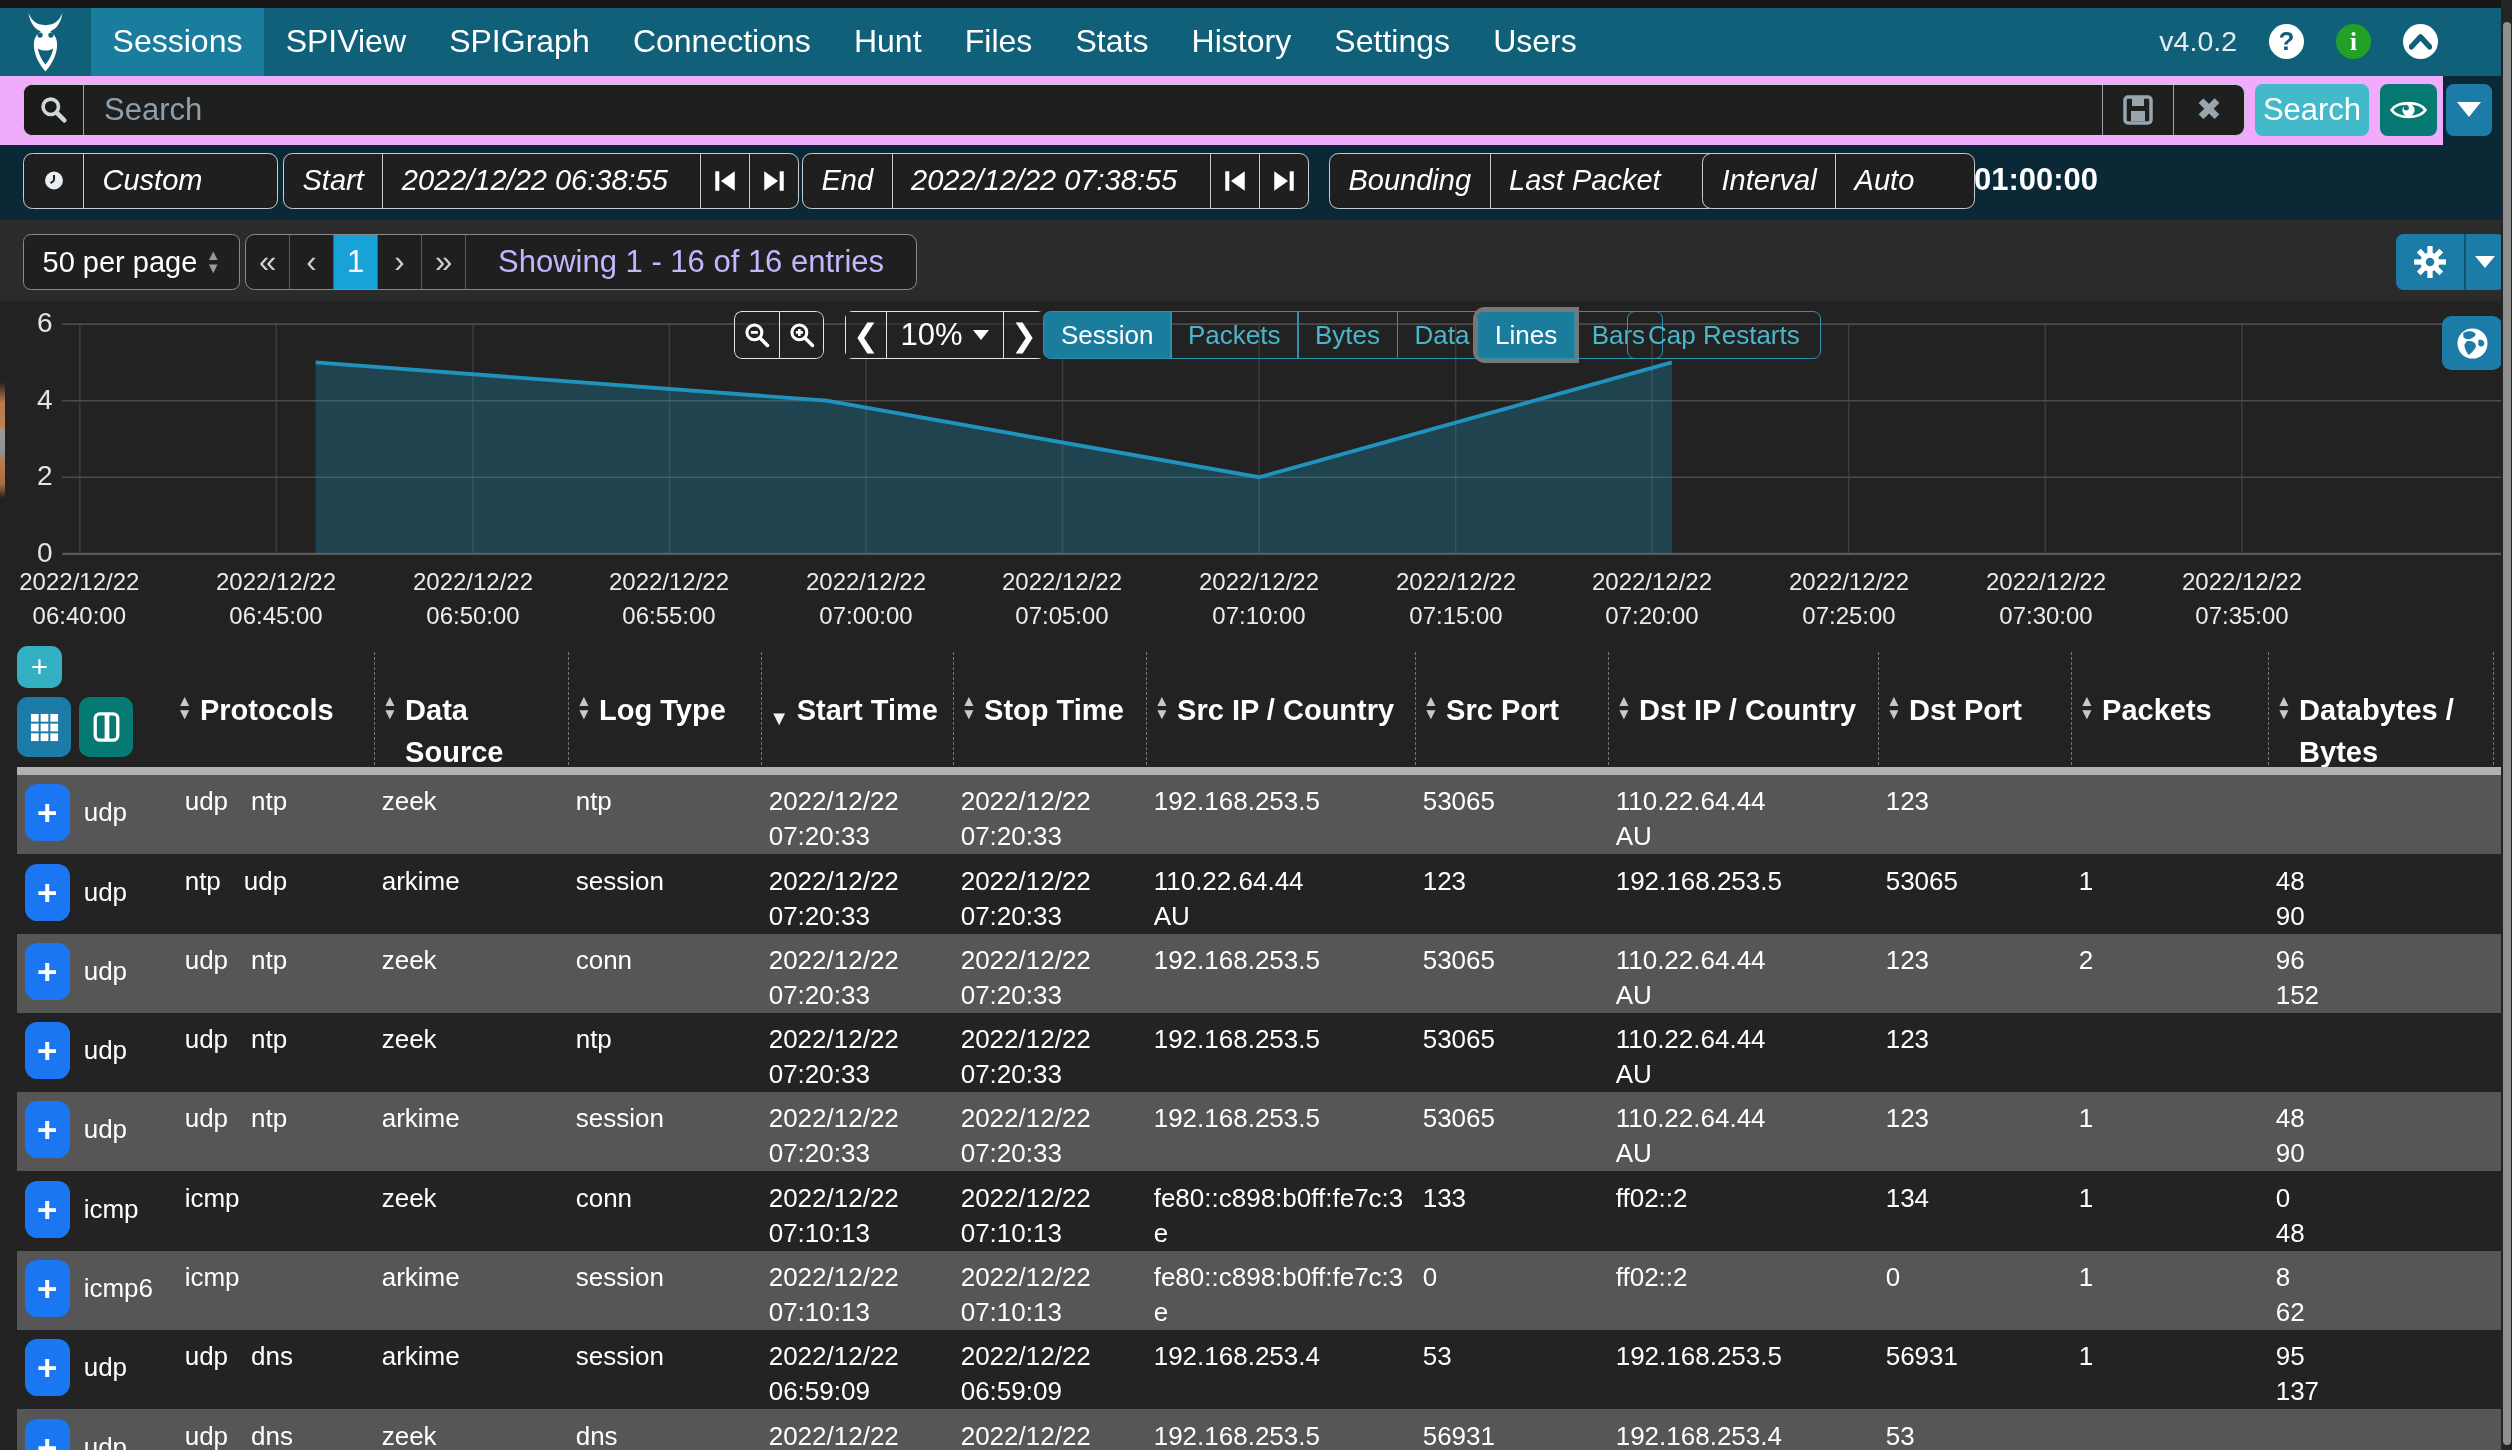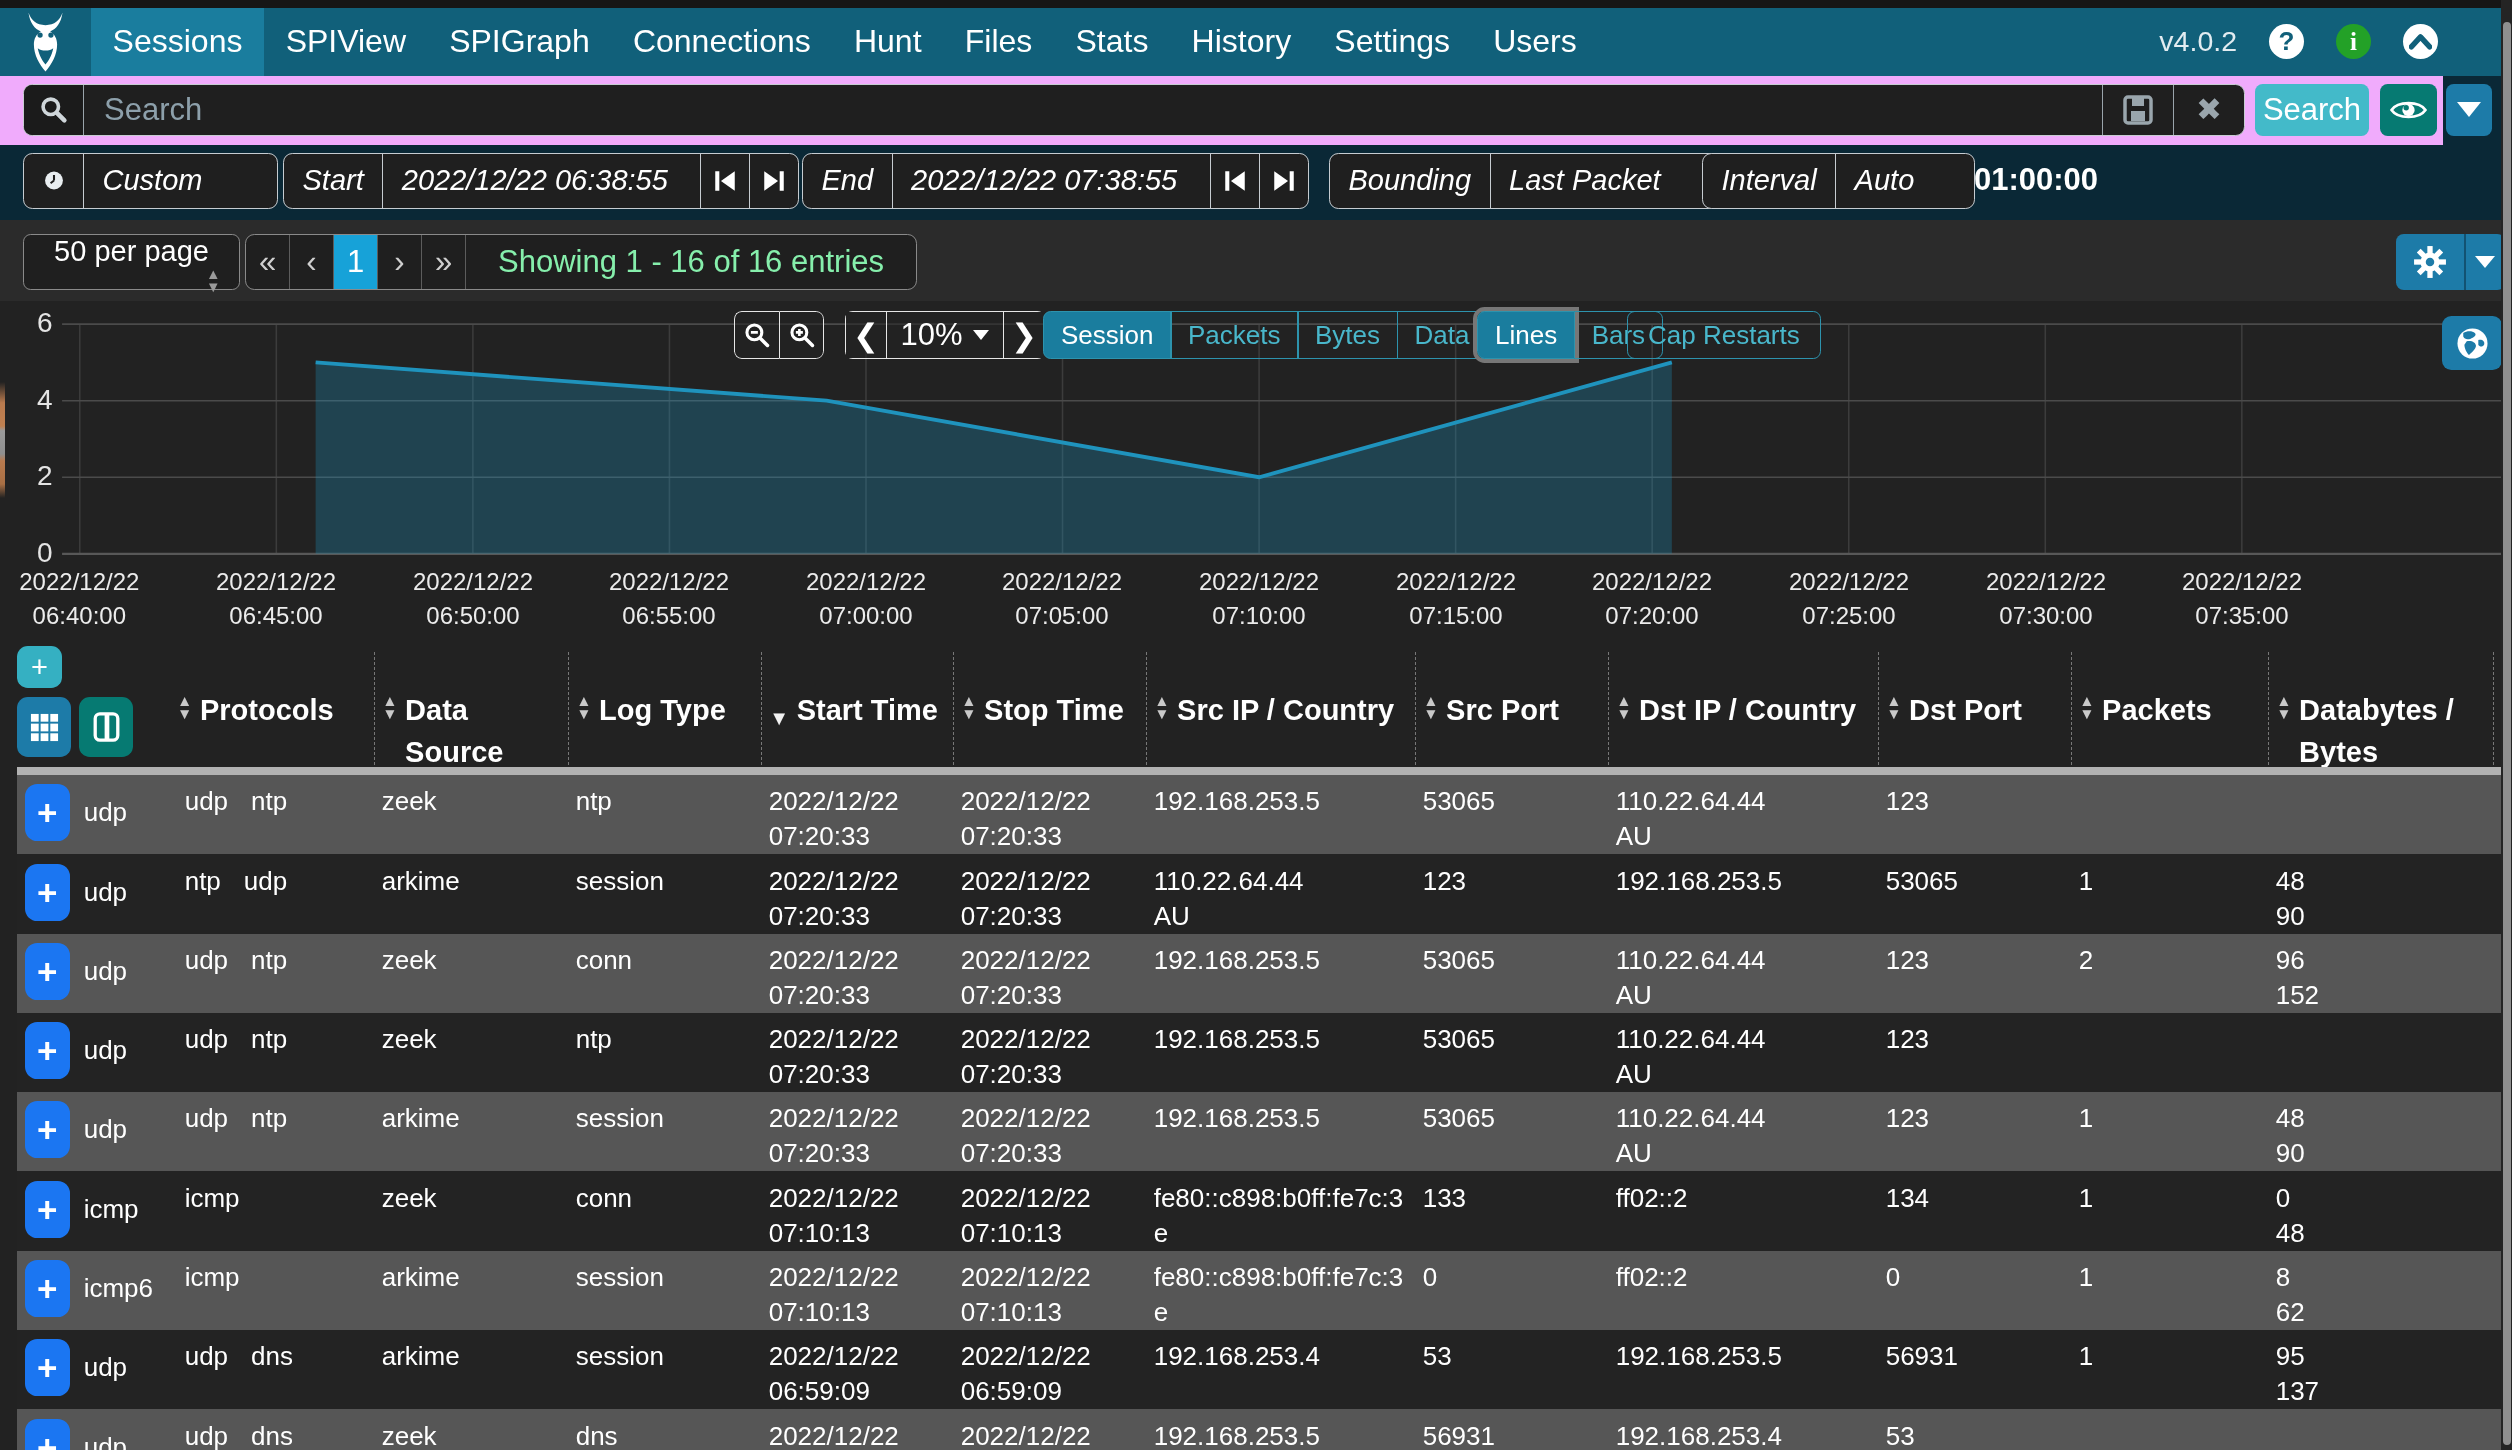--- a/index.html
+++ b/index.html
@@ -39,26 +39,26 @@
   .time-row { left:0; top:145px; width:2512px; height:75px; background:#0a2836; }
   .tgroup { position:absolute; top:7.7px; height:56px; border:1.5px solid #c6ccd1; border-radius:9.3px; background:#1f1f1f; display:flex; align-items:stretch; overflow:hidden;font-style:italic; }
   .tcell { display:flex; align-items:center; padding:0 18.5px; color:#fff; font-size:29px; white-space:nowrap; }
   .tsep { border-left:1.5px solid #c6ccd1; }
   .tbtn { width:49px; display:flex; align-items:center; justify-content:center; cursor:pointer; }
   .duration { position:absolute; left:1974px; top:17px; font-size:31px; font-weight:bold; color:#fff; }
 
   
   .content { left:0; top:220px; width:2512px; height:1231px; background:#222; }
   .pager-strip { position:absolute; left:0; top:0; width:2512px; height:81px; background:#2b2b2b; }
-  .select-box { position:absolute; left:23px; top:14px; width:217px; height:56px; background:#1f1f1f; border:1.5px solid #8a8a8a; border-radius:7.7px; display:flex; align-items:center; color:#fff; font-size:29px; padding:0 18.5px; cursor:pointer;flex-direction:column; }
+  .select-box { position:absolute; left:23px; top:14px; width:217px; height:56px; background:#1f1f1f; border:1.5px solid #8a8a8a; border-radius:7.7px; display:flex; align-items:center; color:#fff; font-size:29px; padding:0 18.5px; cursor:pointer; }
   .updown { margin-left:auto; display:flex; flex-direction:column; color:#9a9a9a; font-size:14.7px; line-height:13px; }
   .pager-box { position:absolute; left:245px; top:14px; height:56px; border:1.5px solid #8a8a8a; border-radius:9.3px; display:flex; overflow:hidden; background:#1f1f1f; }
   .pcell { width:44px; display:flex; align-items:center; justify-content:center; font-size:31px; color:#cfcfcf; border-right:1.5px solid #5c5c5c; cursor:pointer; }
   .pcell.active { background:#17a2d8; color:#fff; }
-  .psummary { display:flex; align-items:center; padding:0 32px; color:#86efac; font-size:31px;text-align:center; }
+  .psummary { display:flex; align-items:center; padding:0 32px; color:#c4b5fd; font-size:31px;text-align:center; }
   .gear-btn { position:absolute; left:2396px; top:14px; width:109px; height:56px; background:#1d7ba8; border-radius:7.7px; display:flex; align-items:center; overflow:hidden; cursor:pointer; }
   .gear-zone { width:68px; display:flex; align-items:center; justify-content:center; }
   .gear-divider { width:1.5px; height:100%; background:rgba(10,50,70,.55); }
   .gear-caret { flex:1; display:flex; align-items:center; justify-content:center; }
 
   
   .ylab { position:absolute; width:51px; text-align:right; font-size:28px; color:#e4e4e4; }
   .xtick { position:absolute; width:154px; text-align:center; font-size:24px; line-height:34px; color:#ececec; }
   .cbtn { border:1.5px solid #e6e6e6; background:rgba(34,34,34,.55); color:#fff; display:flex; align-items:center; justify-content:center; cursor:pointer; }
   .zoom-group { position:absolute; left:734px; top:91px; height:48px; display:flex; border-radius:7.7px; overflow:hidden; }

